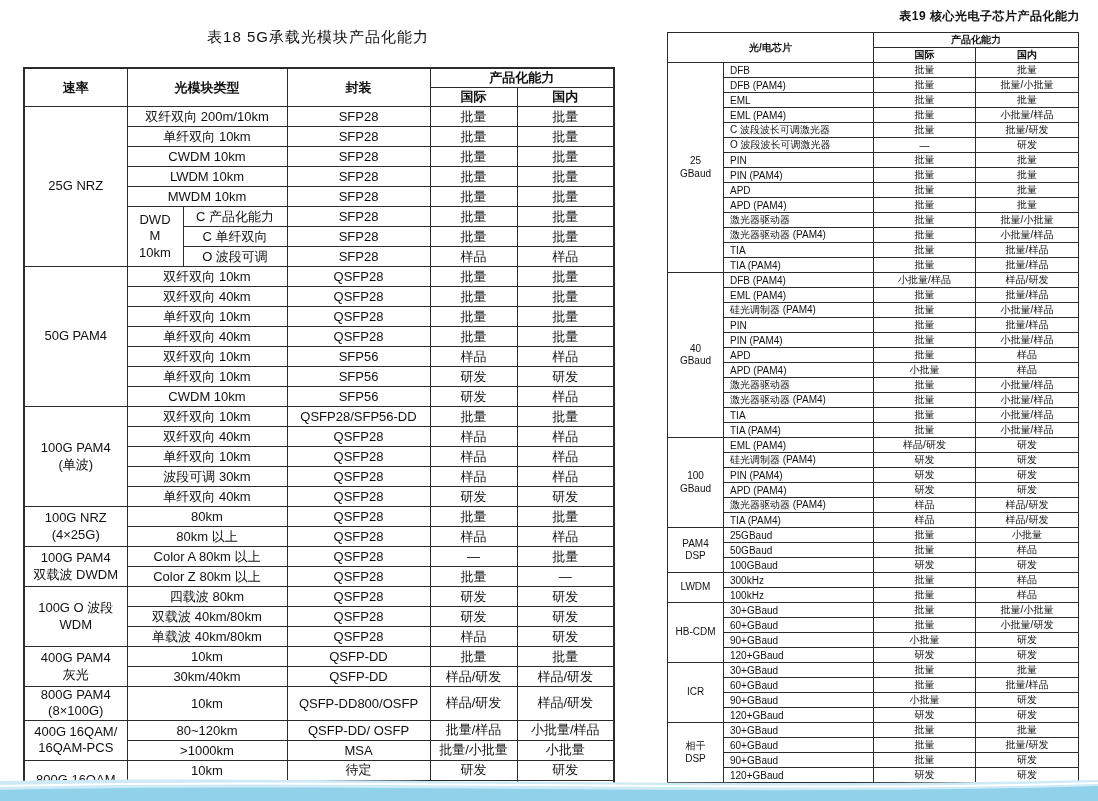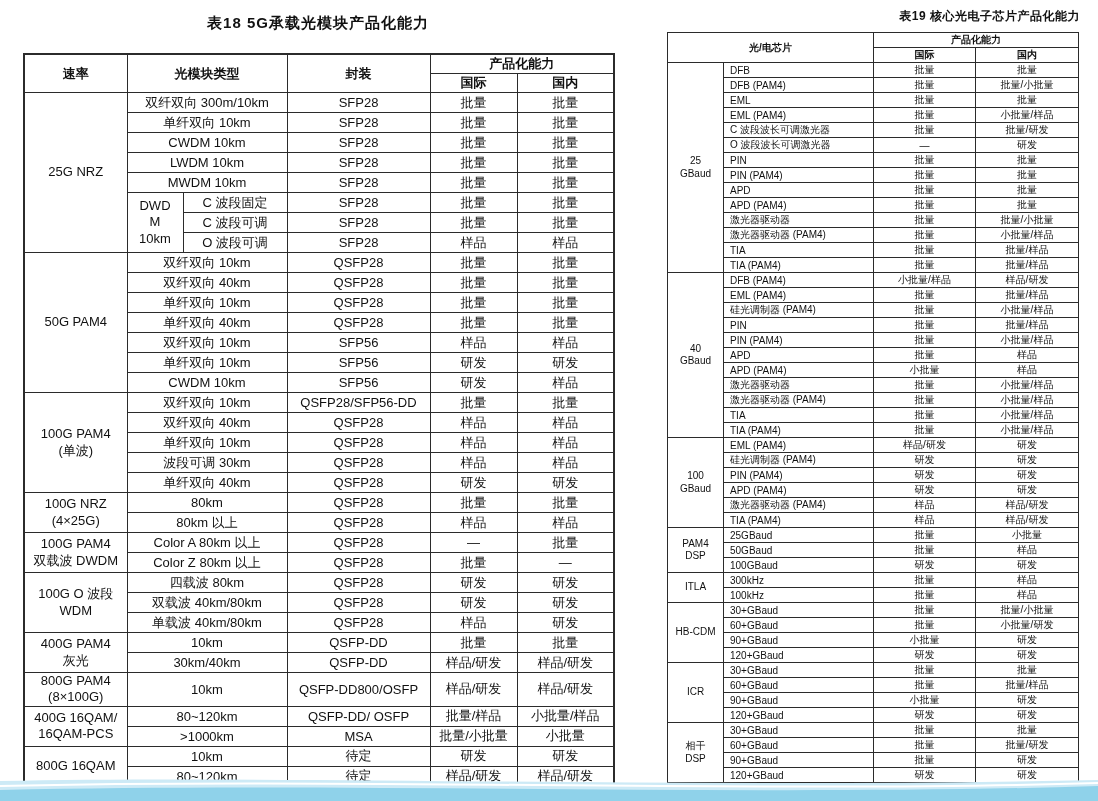--- a/index.html
+++ b/index.html
@@ -2,21 +2,21 @@
 <html><head>
 <meta charset="utf-8">
 <style>
   html,body { margin:0; padding:0; background:#ffffff; }
   .page {
     position:relative; width:1098px; height:801px; background:#ffffff;
     font-family:"Liberation Sans", sans-serif; color:#111; overflow:hidden;
   }
   
   .col18 { position:absolute; left:15px; top:8px; width:606px; }
-  .title18 { text-align:center; font-weight:bold; font-size:15px; margin:6px 0 20px 0; letter-spacing:1px; }
+  .title18 { text-align:center; font-weight:normal; font-size:15px; margin:20px 0 20px 0; letter-spacing:1px; }
   table { border-collapse:collapse; table-layout:fixed; }
   .t18 { width:590px; margin-left:8px; border:2px solid #2b2b2b; font-size:13px; }
   .t18 th, .t18 td { border:1px solid #2b2b2b; text-align:center; vertical-align:middle; padding:0 2px; overflow:hidden; }
   .t18 th { height:18px; font-weight:bold; }
   .t18 td { height:19px; }
   .t18 tr.tall td { height:30px; }
   
   .col19 { position:absolute; left:665px; top:4px; width:415px; }
   .title19 { text-align:right; font-weight:bold; font-size:12px; margin:4px 0 7px 0; letter-spacing:0.5px; }
   .t19 { width:411px; margin-left:2px; border:1px solid #2b2b2b; font-size:10px; }
@@ -52,21 +52,21 @@
           <th colspan="2">产品化能力</th>
         </tr>
         <tr>
           <th>国际</th>
           <th>国内</th>
         </tr>
       </thead>
       <tbody>
           <tr>
             <td rowspan="8" class="grp">25G NRZ</td>
-            <td colspan="2">双纤双向 300m/10km</td>
+            <td colspan="2">双纤双向 200m/10km</td>
             <td>SFP28</td>
             <td>批量</td>
             <td>批量</td>
           </tr>
           <tr>
             <td colspan="2">单纤双向 10km</td>
             <td>SFP28</td>
             <td>批量</td>
             <td>批量</td>
           </tr>
@@ -85,27 +85,27 @@
           <tr>
             <td colspan="2">MWDM 10km</td>
             <td>SFP28</td>
             <td>批量</td>
             <td>批量</td>
           </tr>
           <tr>
             <td rowspan="3" class="grp">DWD
 M
 10km</td>
-            <td>C 波段固定</td>
-            <td>SFP28</td>
-            <td>批量</td>
-            <td>批量</td>
-          </tr>
-          <tr>
-            <td>C 波段可调</td>
+            <td>C 产品化能力</td>
+            <td>SFP28</td>
+            <td>批量</td>
+            <td>批量</td>
+          </tr>
+          <tr>
+            <td>C 单纤双向</td>
             <td>SFP28</td>
             <td>批量</td>
             <td>批量</td>
           </tr>
           <tr>
             <td>O 波段可调</td>
             <td>SFP28</td>
             <td>样品</td>
             <td>样品</td>
           </tr>
@@ -477,21 +477,21 @@
             <td class="chip">50GBaud</td>
             <td>批量</td>
             <td>样品</td>
           </tr>
           <tr>
             <td class="chip">100GBaud</td>
             <td>研发</td>
             <td>研发</td>
           </tr>
           <tr>
-            <td rowspan="2" class="grp">ITLA</td>
+            <td rowspan="2" class="grp">LWDM</td>
             <td class="chip">300kHz</td>
             <td>批量</td>
             <td>样品</td>
           </tr>
           <tr>
             <td class="chip">100kHz</td>
             <td>批量</td>
             <td>样品</td>
           </tr>
           <tr>

